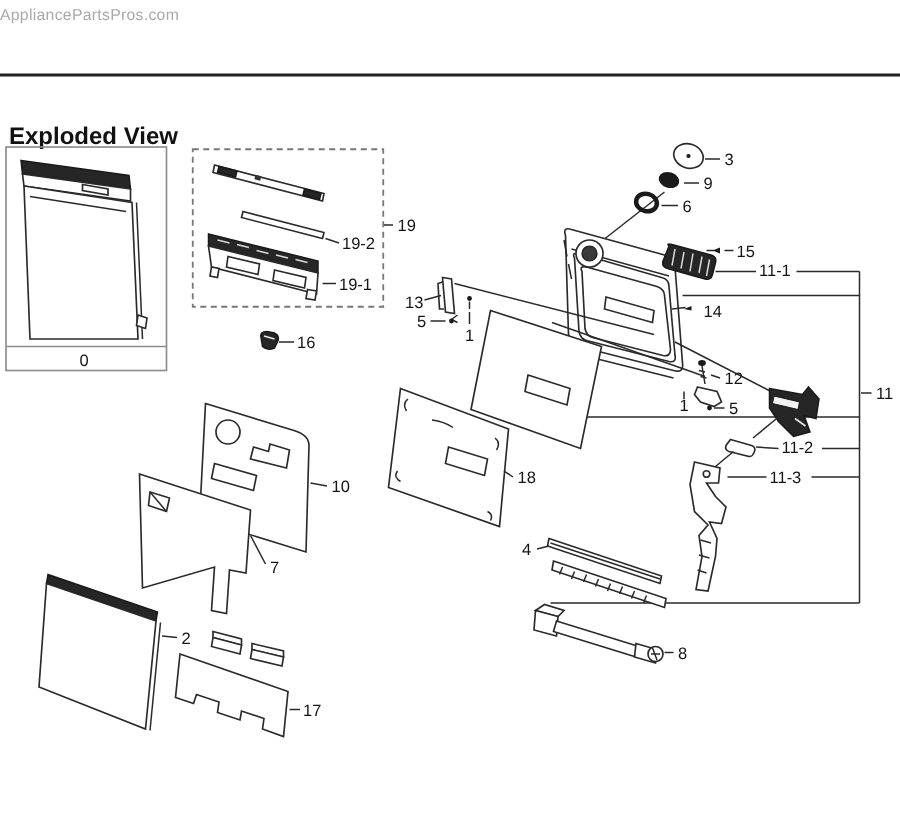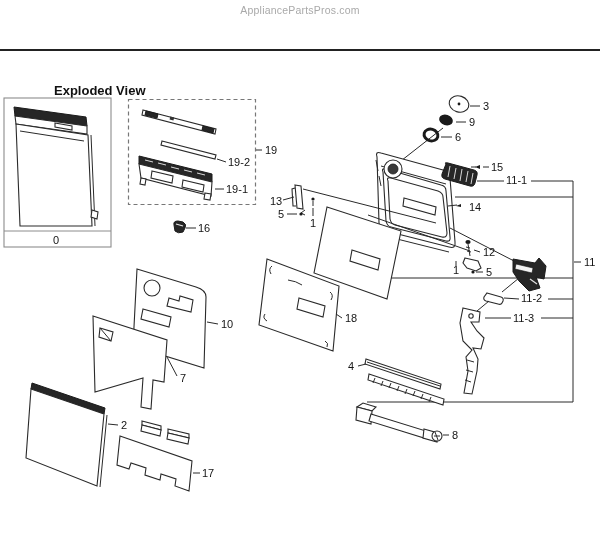--- a/index.html
+++ b/index.html
@@ -1,23 +1,23 @@
 <!DOCTYPE html>
 <html><head>
 <meta charset="utf-8">
 <style>
   html,body{margin:0;padding:0;background:#fff;}
   .page{position:relative;width:600px;height:551px;background:#fff;overflow:hidden;
         font-family:"Liberation Sans",sans-serif;color:#1a1a1a;}
-  .watermark{position:absolute;top:4px;left:0;right:0;text-align:center;
+  .watermark{position:absolute;top:4px;left:0;right:0;
              font-size:10.5px;color:#a9a9a9;letter-spacing:.2px;}
   .title{position:absolute;top:18px;left:5px;font-size:28px;font-weight:bold;
          color:#111;white-space:pre;letter-spacing:.5px;}
   .rule{position:absolute;top:49px;left:0;width:600px;height:2px;background:#222;}
-  .subtitle{position:absolute;top:83px;left:6px;font-size:13px;font-weight:bold;color:#111;margin-left:48px;}
+  .subtitle{position:absolute;top:83px;left:6px;font-size:16px;font-weight:bold;color:#111;}
   svg{position:absolute;top:0;left:0;}
   svg text{font-family:"Liberation Sans",sans-serif;font-size:11px;fill:#141414;}
   .ln{stroke:#2a2a2a;stroke-width:1;fill:none;}
   .pt{stroke:#2a2a2a;stroke-width:1.1;fill:#ffffff;}
   .ptn{stroke:#2a2a2a;stroke-width:1.1;fill:none;}
   .dk{stroke:#1a1a1a;stroke-width:1;fill:#262626;}
   .gray{stroke:#8c8c8c;}
 </style>
 </head>
 <body>

